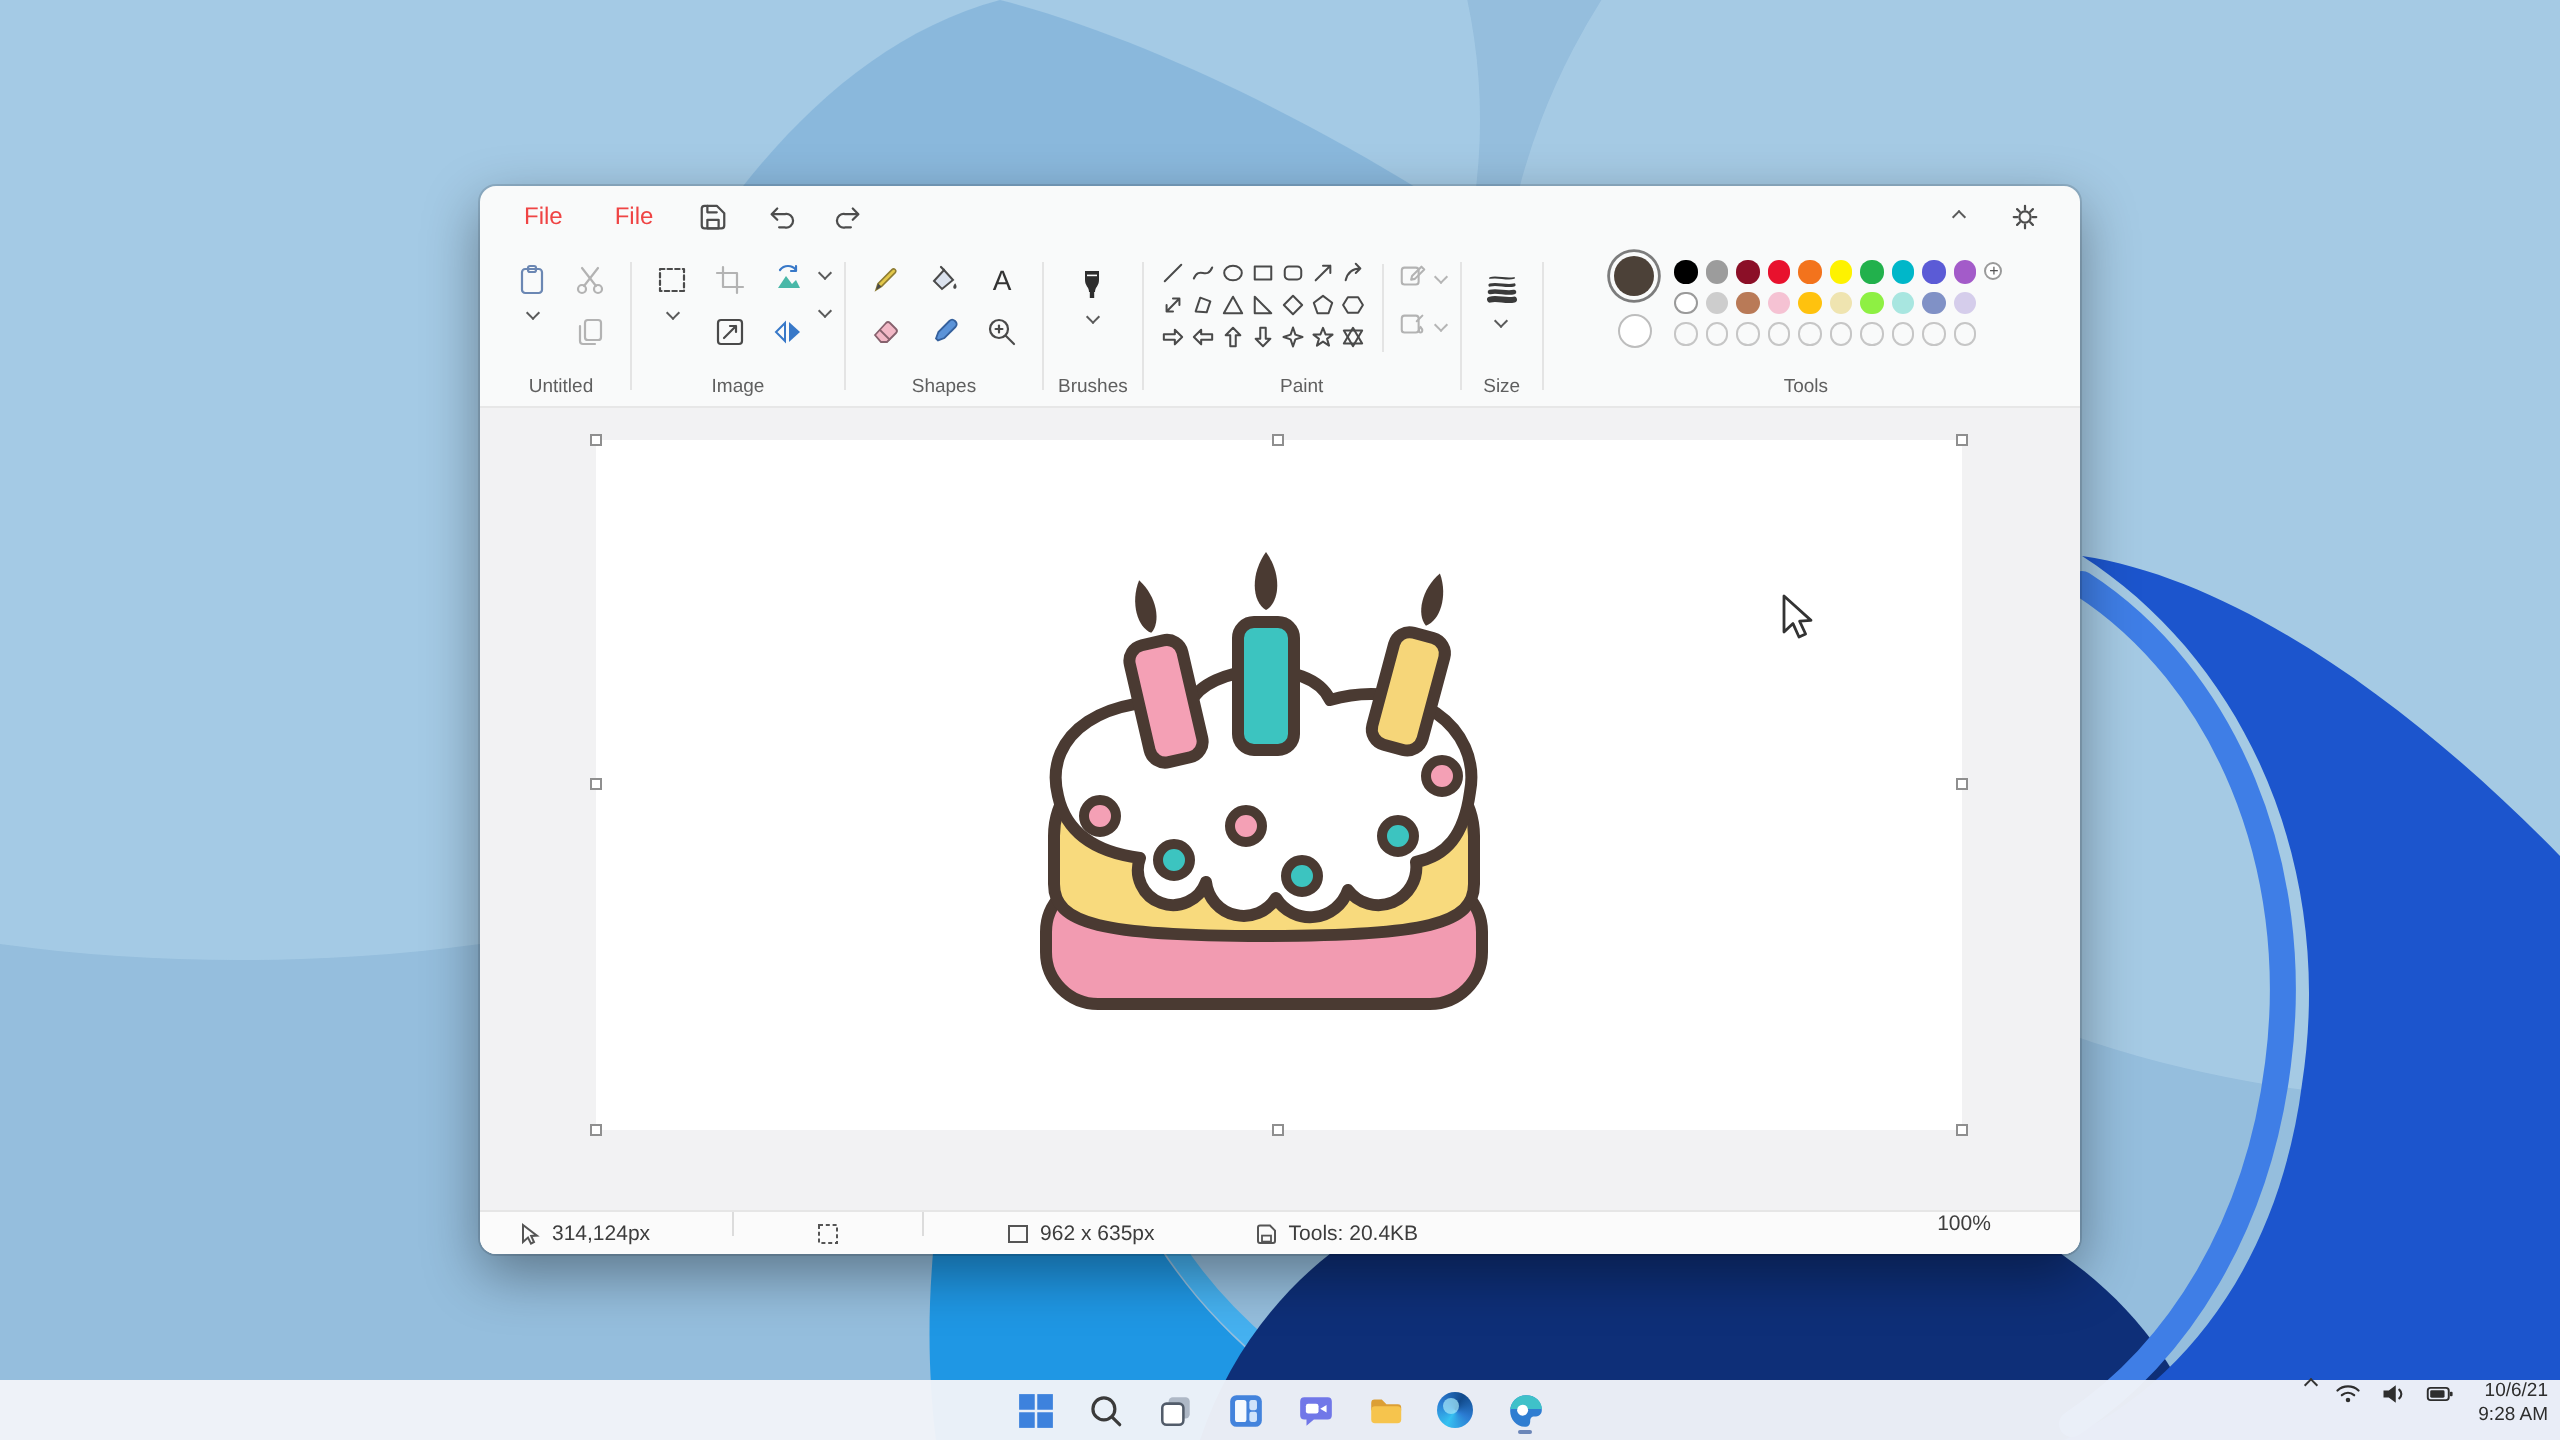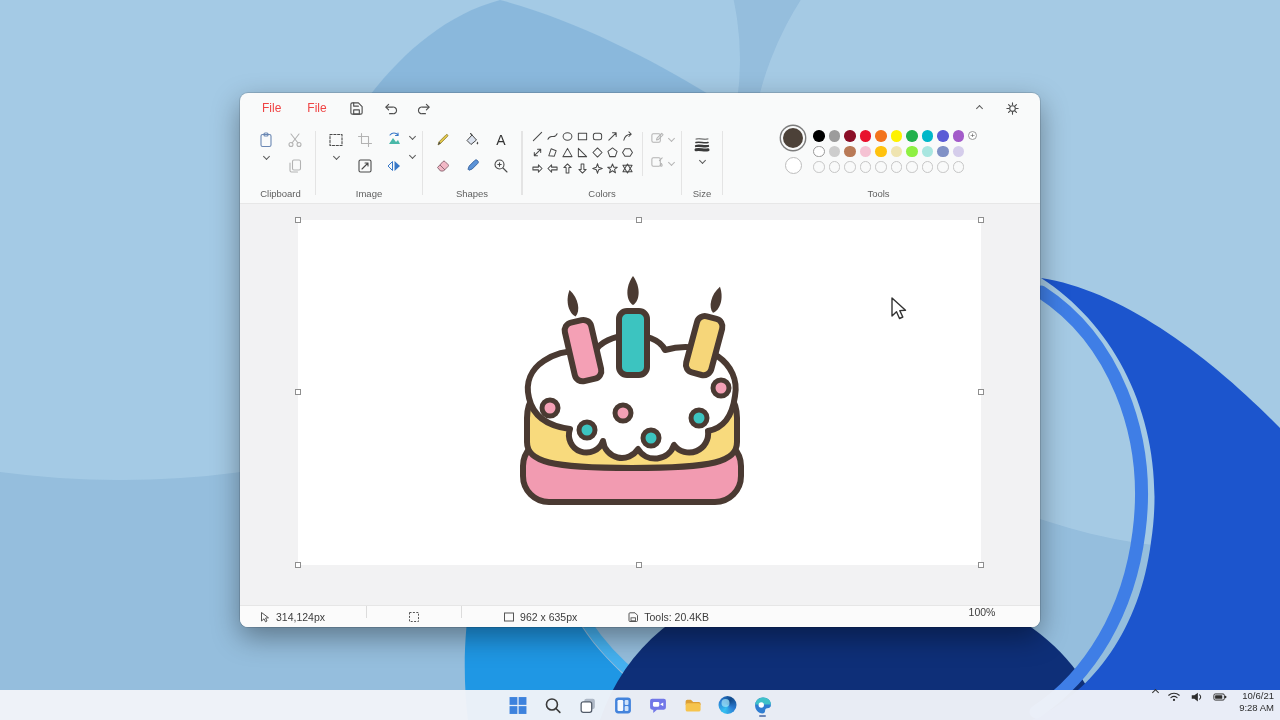--- a/index.html
+++ b/index.html
@@ -170,21 +170,21 @@
             <div class="rbtn">
               <svg viewBox="0 0 16 16">
                   <g class="dis-stroke">
                     <rect x="5.5" y="2" width="8" height="10" rx="1.4"></rect>
                     <path d="M10.5,14 H4.5 Q3,14 3,12.5 V5"></path>
                   </g>
                 </svg>
             </div>
           </div>
         </div>
-        <span class="grp-label">Clipboard</span>
+        <span class="grp-label">Untitled</span>
       </div>
       <div class="vdiv"></div>
 
       <div class="grp">
         <div class="grp-body">
           <div class="stack">
             <div class="rbtn">
               <svg viewBox="0 0 16 16">
                   <rect x="2" y="2.5" width="12" height="11" class="tool-stroke" stroke-dasharray="2.2 1.6"></rect>
                 </svg>
@@ -276,20 +276,36 @@
                     <line x1="4.8" y1="6.5" x2="8.2" y2="6.5"></line>
                   </g>
                 </svg>
             </div>
           </div>
         </div>
         <span class="grp-label">Shapes</span>
       </div>
       <div class="vdiv"></div>
 
+      <div class="grp">
+        <div class="grp-body">
+          <div class="stack" style="padding-top:2px;">
+            <div class="rbtn">
+              <svg viewBox="0 0 16 16">
+                  <path d="M4.5,1.5 H11.5 V6 H4.5 Z" fill="#2e2e2e"></path>
+                  <path d="M4.5,6 H11.5 C11.5,9 9.5,9.5 9.5,12 H6.5 C6.5,9.5 4.5,9 4.5,6 Z" fill="#2e2e2e"></path>
+                  <rect x="6.9" y="12" width="2.2" height="3" fill="#2e2e2e"></rect>
+                  <line x1="5.5" y1="3.7" x2="10.5" y2="3.7" stroke="#ffffff" stroke-width="0.8"></line>
+                </svg>
+            </div>
+            <span class="chev"></span>
+          </div>
+        </div>
+        <span class="grp-label">Brushes</span>
+      </div>
       <div class="vdiv"></div>
 
       <div class="grp">
         <div class="grp-body">
           <div class="shapes-grid">
             <span class="shape">
                 <svg viewBox="0 0 12 12">
                   <path d="M1.5,10.5 L10.5,1.5"></path>
                 </svg>
               </span>
@@ -410,21 +426,21 @@
               <svg viewBox="0 0 16 16" width="15" height="15">
                   <g class="dis-stroke">
                     <rect x="2" y="3" width="9" height="9" rx="1.5"></rect>
                     <path d="M10,6 L13,3 M12,9 C13.5,10.5 13,12 12,12 C11,12 10.8,10.5 12,9 Z"></path>
                   </g>
                 </svg>
               <span class="chev dis"></span>
             </div>
           </div>
         </div>
-        <span class="grp-label">Colors</span>
+        <span class="grp-label">Paint</span>
       </div>
       <div class="vdiv"></div>
 
       <div class="grp">
         <div class="grp-body">
           <div class="stack" style="padding-top:4px;">
             <div class="rbtn">
               <svg viewBox="0 0 16 16">
                   <g fill="none" stroke="#3a3a3a" stroke-linecap="round">
                     <path d="M2,3 C6,2 10,4 14,3" stroke-width="0.9"></path>

